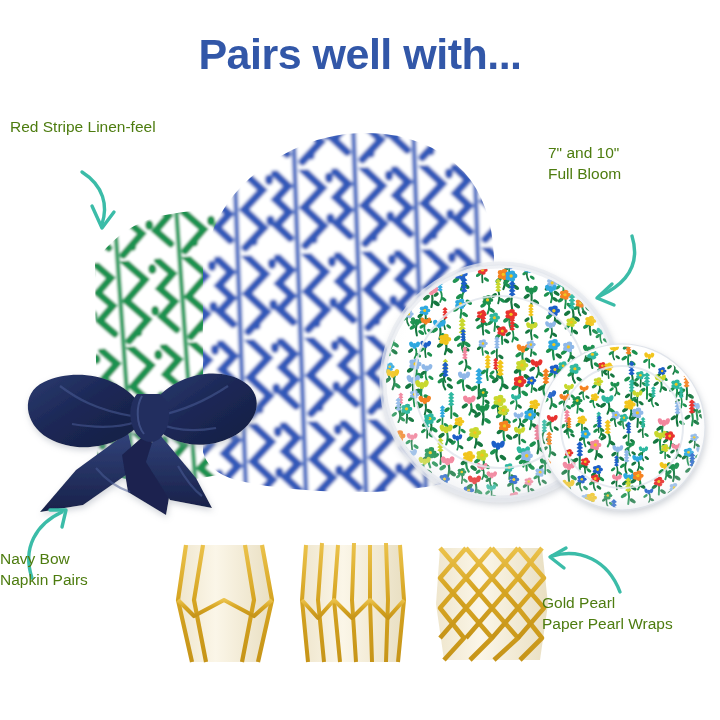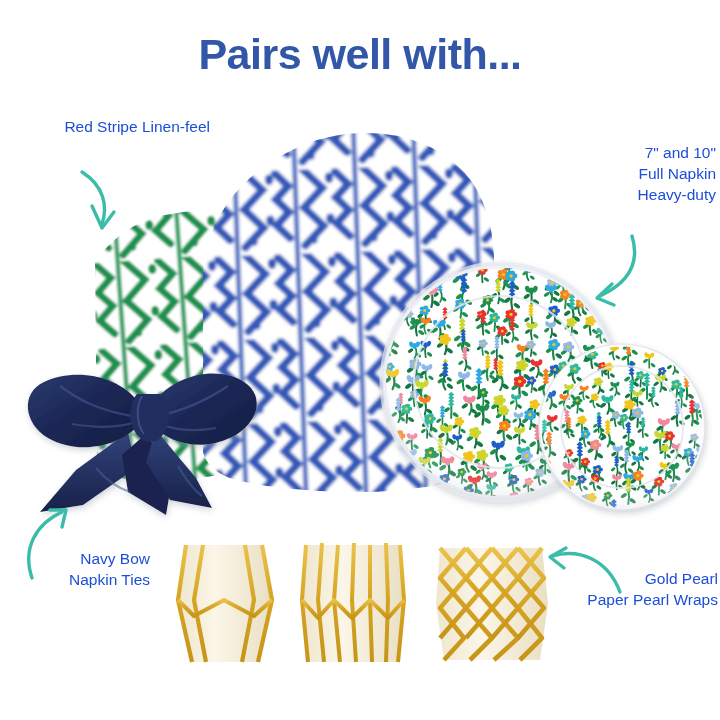--- a/index.html
+++ b/index.html
@@ -9,22 +9,22 @@
   }
   #stage{position:absolute;inset:0;width:720px;height:720px;}
 
   .title{
     position:absolute;left:0;top:30px;width:720px;text-align:center;
     font-size:43px;font-weight:bold;color:#3257A8;letter-spacing:-0.5px;
     white-space:nowrap;
   }
 
   .label{
-    position:absolute;color:#1d4ed8;font-size:15.5px;line-height:21px;
-    text-align:right;white-space:nowrap;
+    position:absolute;color:#4d7c0f;font-size:15.5px;line-height:21px;
+    text-align:left;white-space:nowrap;
   }
   .label .ln{display:block;}
 
   .svgl{position:absolute;left:0;top:0;width:720px;height:720px;pointer-events:none;}
 </style>
 </head>
 <body>
 
 <div id="stage">
 
@@ -2043,27 +2043,26 @@
       </g>
     </g>
   </svg>
 
   <div class="label" style="left:10px;top:116px;width:200px;">
     <span class="ln">Red Stripe Linen-feel</span>
   </div>
 
   <div class="label" style="left:548px;top:142px;width:168px;">
     <span class="ln">7" and 10"</span>
-    <span class="ln">Full Napkin</span>
-    <span class="ln">Heavy-duty</span>
+    <span class="ln">Full Bloom</span>
   </div>
 
   <div class="label" style="left:0;top:548px;width:150px;">
     <span class="ln">Navy Bow</span>
-    <span class="ln">Napkin Ties</span>
+    <span class="ln">Napkin Pairs</span>
   </div>
 
-  <div class="label" style="left:542px;top:568px;width:176px;">
+  <div class="label" style="left:542px;top:592px;width:176px;">
     <span class="ln">Gold Pearl</span>
     <span class="ln">Paper Pearl Wraps</span>
   </div>
 
 </div>
 
 </body></html>

